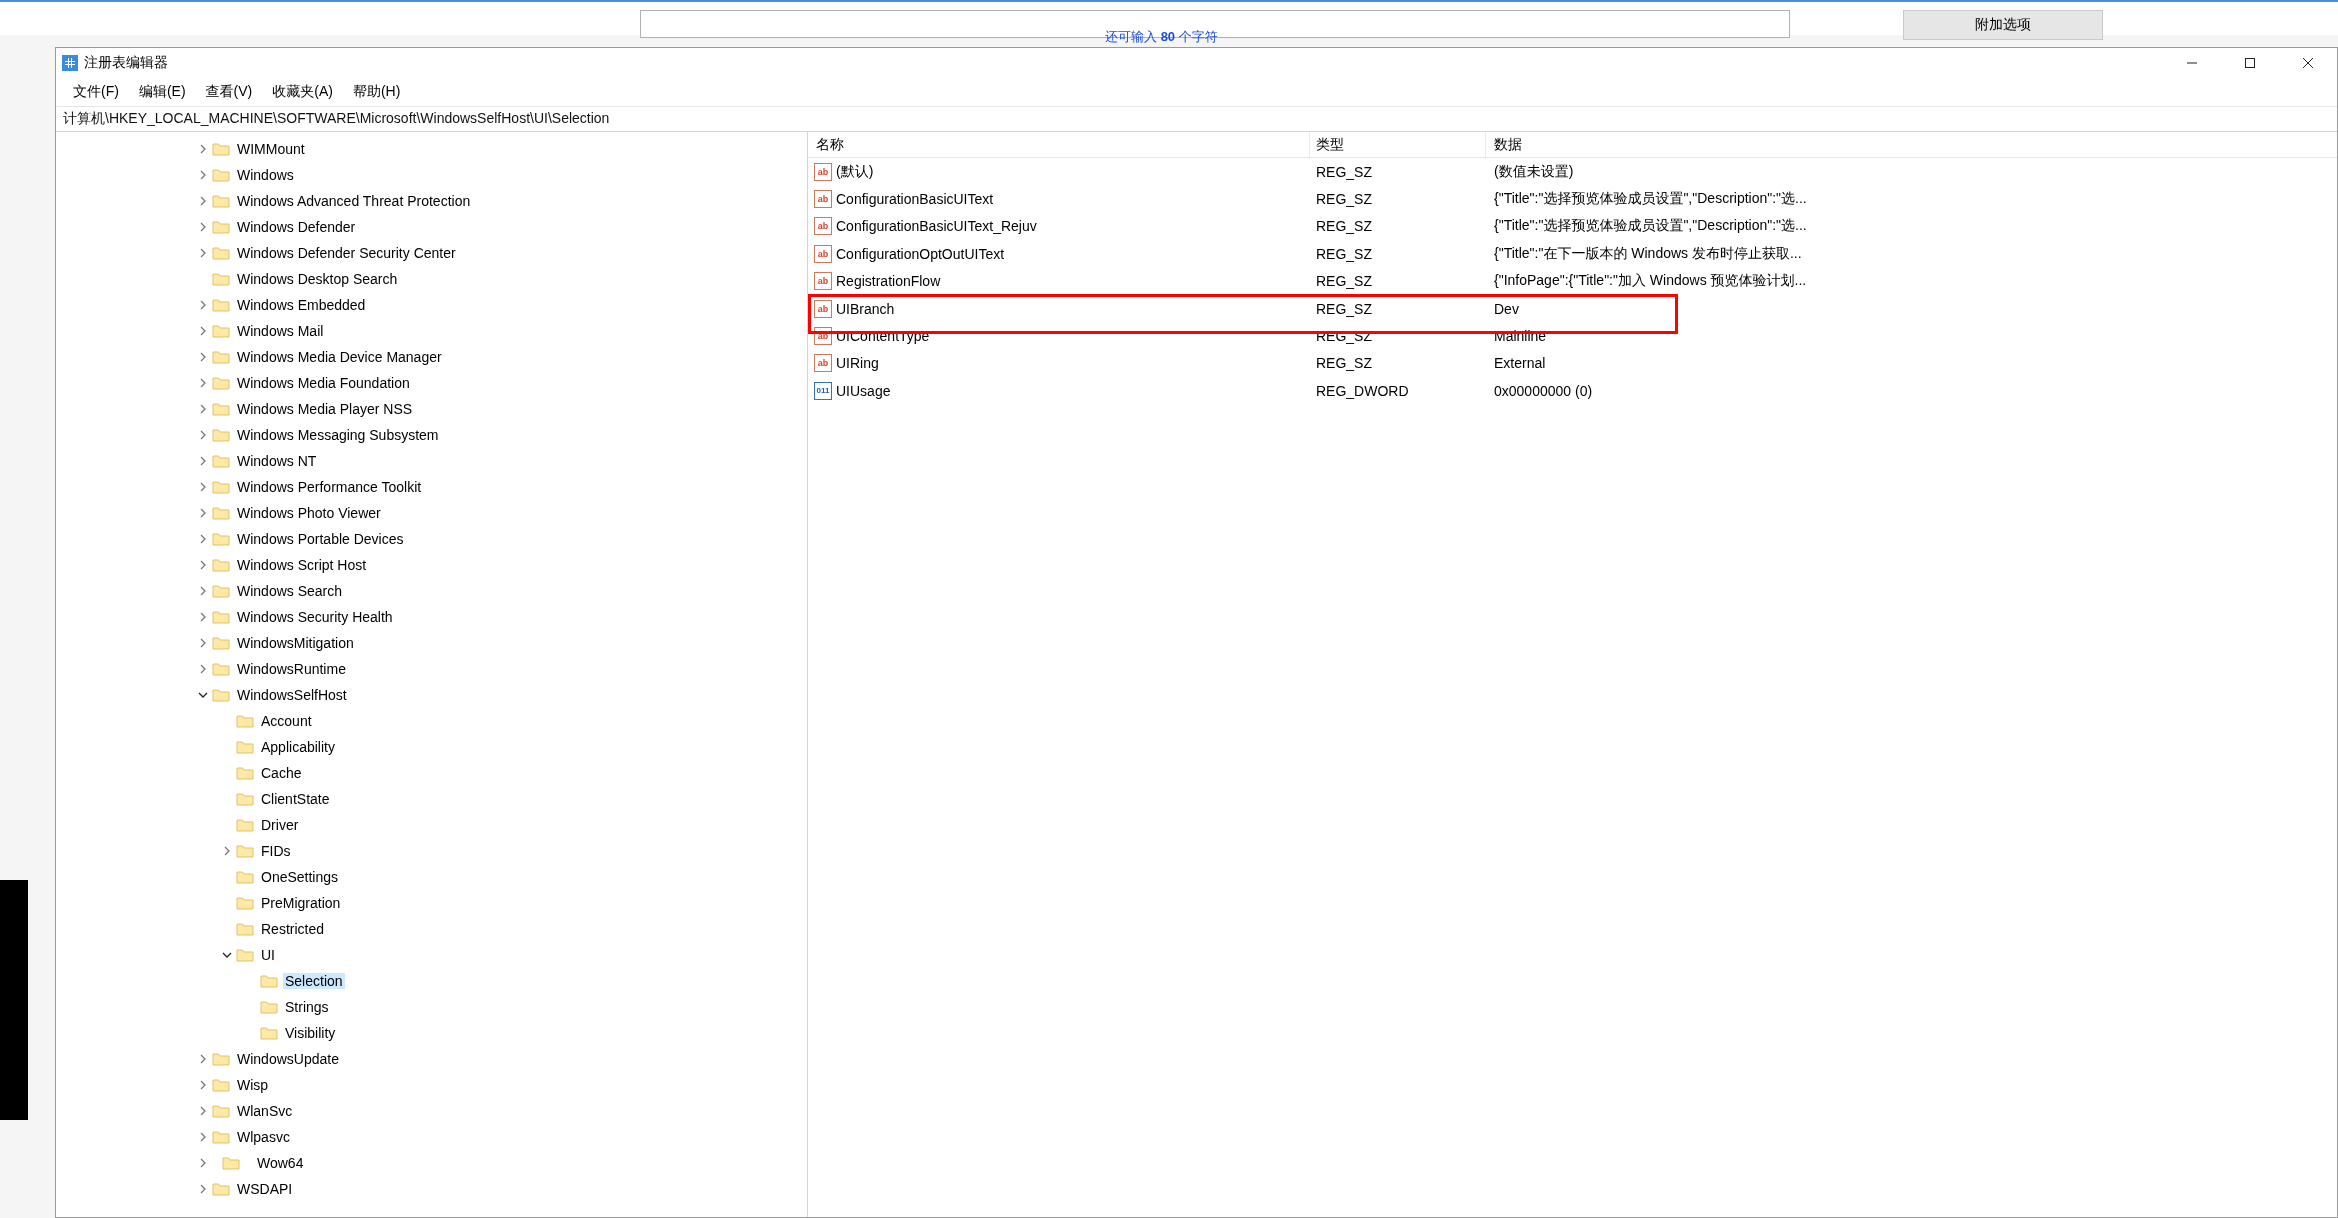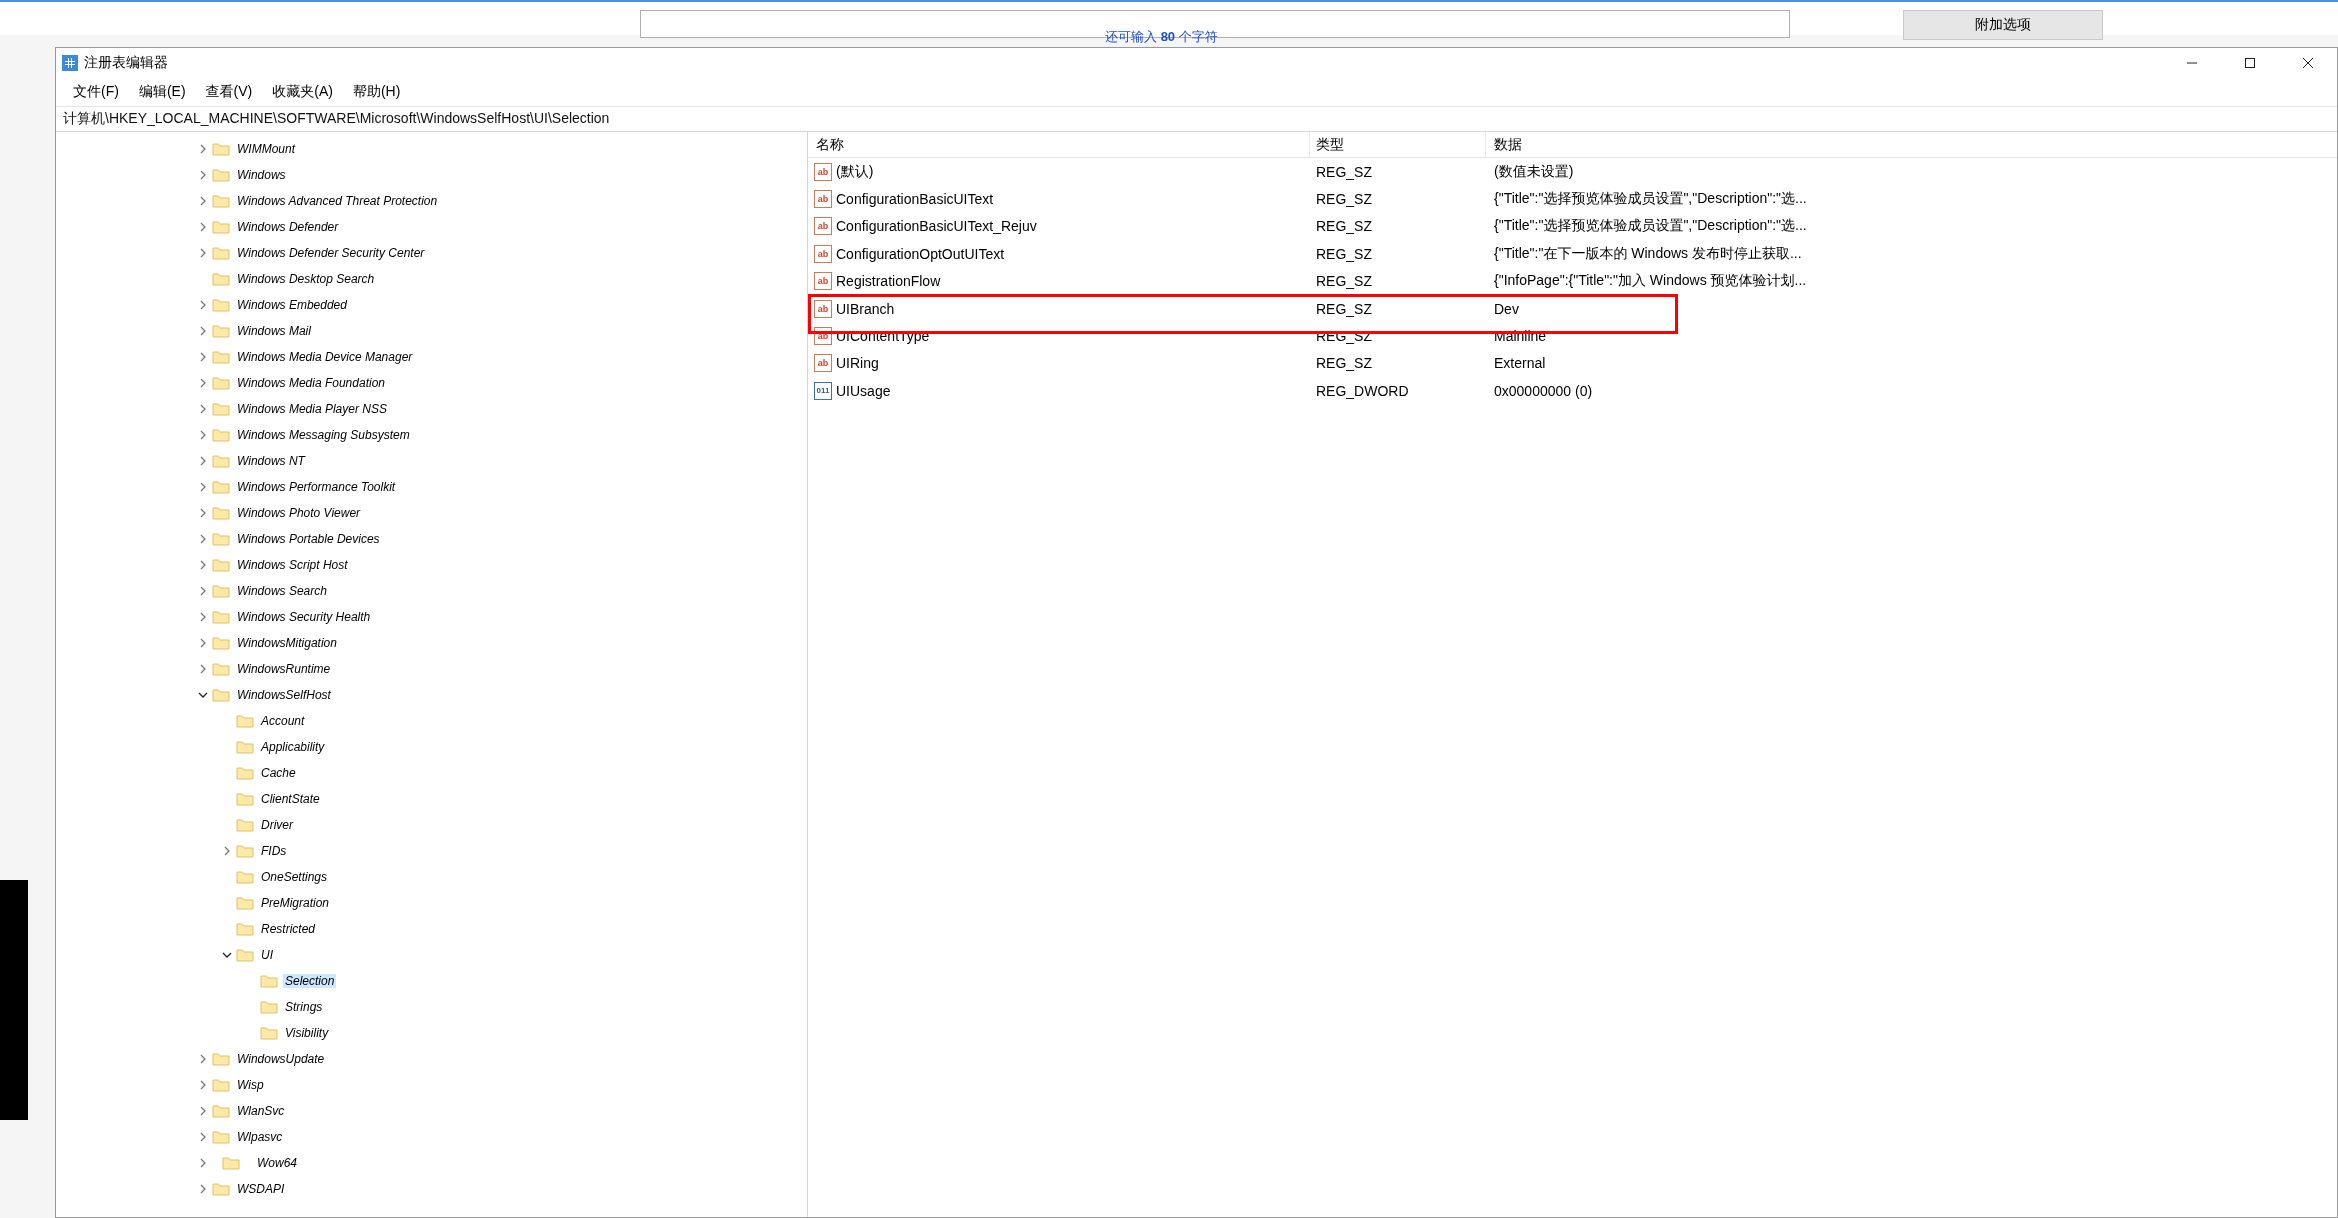--- a/index.html
+++ b/index.html
@@ -156,23 +156,22 @@
   overflow: hidden;
   padding-top: 4px;
 }
 .tree {
   padding-left: 0;
 }
 .tree-row {
   height: 26px;
   display: flex;
   align-items: center;
-  font-size: 12px;
+  font-size: 14px;
   white-space: nowrap;
-  font-style: italic;
 }
 .tree-row .expander {
   width: 14px;
   height: 14px;
   display: inline-flex;
   align-items: center;
   justify-content: center;
   color: #666;
   font-size: 10px;
   margin-right: 2px;

